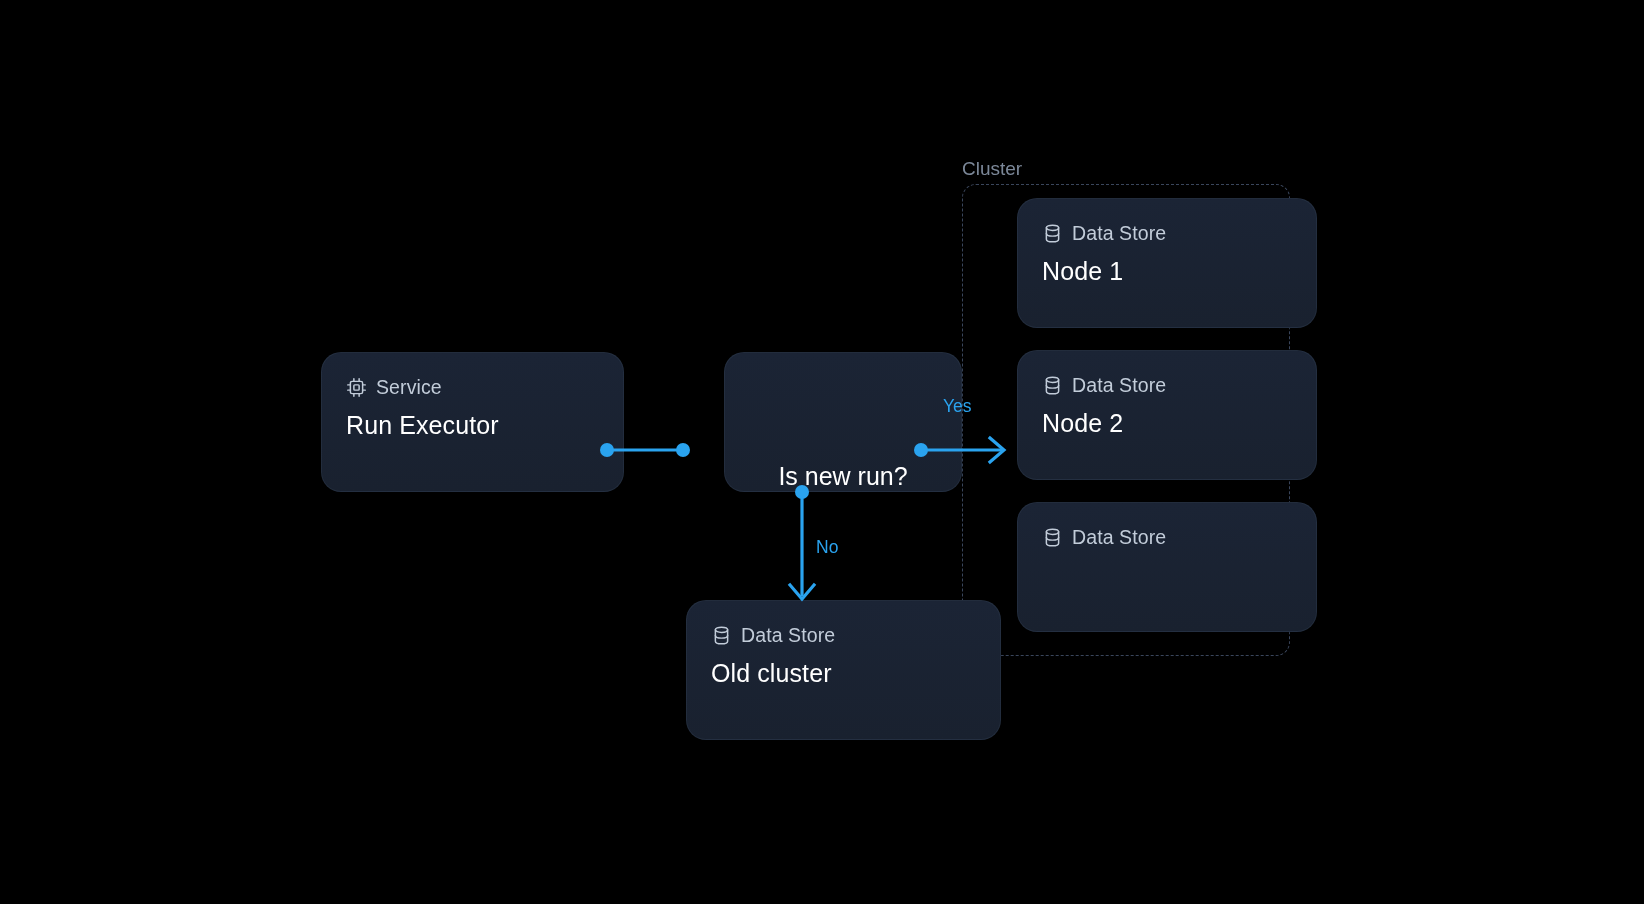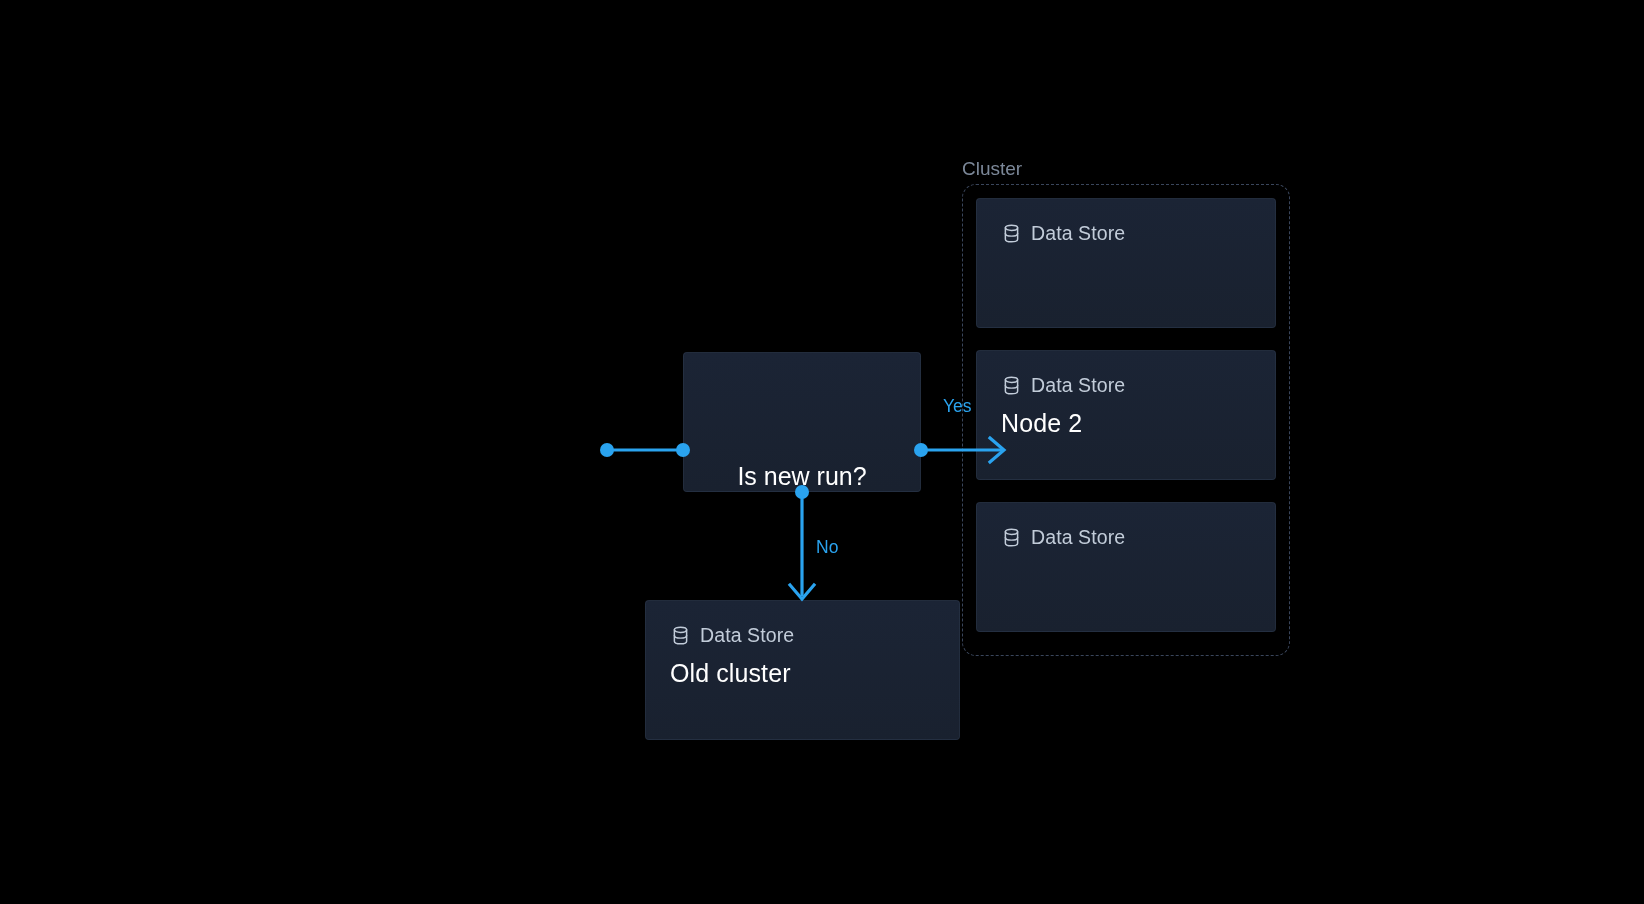--- a/index.html
+++ b/index.html
@@ -18,24 +18,25 @@
     position: relative;
     width: 1644px;
     height: 904px;
     background: #000000;
   }
 
   
   .node {
     position: absolute;
     box-sizing: border-box;
-    border-radius: 4px;
+    border-radius: 20px;
     background: linear-gradient(180deg, #1b2435 0%, #19212f 100%);
     border: 1px solid rgba(120, 145, 180, 0.10);
     box-shadow: 0 1px 2px rgba(0,0,0,0.35);
+    margin-left: 41px;
   }
   .node-inner {
     padding: 22px 24px 0 24px;
   }
   .node-type {
     display: flex;
     align-items: center;
     gap: 9px;
     color: #c2ccd9;
     font-size: 19.5px;
@@ -129,20 +130,21 @@
       <div class="node-type">
         <span>
           <svg width="21" height="21" viewBox="0 0 24 24" fill="none" stroke="#c2ccd9" stroke-width="1.7" stroke-linecap="round" stroke-linejoin="round">
             <ellipse cx="12" cy="5.5" rx="7" ry="3"></ellipse>
             <path d="M5 5.5v13c0 1.66 3.13 3 7 3s7-1.34 7-3v-13"></path>
             <path d="M5 12c0 1.66 3.13 3 7 3s7-1.34 7-3"></path>
           </svg>
         </span>
         <span>Data Store</span>
       </div>
+      <div class="node-title">Node 1</div>
     </div>
   </div>
 
   <div class="node" style="left:976px; top:350px; width:300px; height:130px;">
     <div class="node-inner">
       <div class="node-type">
         <span>
           <svg width="21" height="21" viewBox="0 0 24 24" fill="none" stroke="#c2ccd9" stroke-width="1.7" stroke-linecap="round" stroke-linejoin="round">
             <ellipse cx="12" cy="5.5" rx="7" ry="3"></ellipse>
             <path d="M5 5.5v13c0 1.66 3.13 3 7 3s7-1.34 7-3v-13"></path>
@@ -163,20 +165,35 @@
             <ellipse cx="12" cy="5.5" rx="7" ry="3"></ellipse>
             <path d="M5 5.5v13c0 1.66 3.13 3 7 3s7-1.34 7-3v-13"></path>
             <path d="M5 12c0 1.66 3.13 3 7 3s7-1.34 7-3"></path>
           </svg>
         </span>
         <span>Data Store</span>
       </div>
     </div>
   </div>
 
+  <div class="node" style="left:280px; top:352px; width:303px; height:140px;">
+    <div class="node-inner">
+      <div class="node-type">
+        <span>
+          <svg width="21" height="21" viewBox="0 0 24 24" fill="none" stroke="#c2ccd9" stroke-width="1.7" stroke-linecap="round" stroke-linejoin="round">
+            <rect x="5" y="5" width="14" height="14" rx="2"></rect>
+            <rect x="9" y="9" width="6" height="6" rx="1"></rect>
+            <path d="M9 2v3M15 2v3M9 19v3M15 19v3M2 9h3M2 15h3M19 9h3M19 15h3"></path>
+          </svg>
+        </span>
+        <span>Service</span>
+      </div>
+      <div class="node-title">Run Executor</div>
+    </div>
+  </div>
 
   <div class="node decision" style="left:683px; top:352px; width:238px; height:140px;">
     <div class="decision-label">Is new run?</div>
   </div>
 
   <div class="node" style="left:645px; top:600px; width:315px; height:140px;">
     <div class="node-inner">
       <div class="node-type">
         <span>
           <svg width="21" height="21" viewBox="0 0 24 24" fill="none" stroke="#c2ccd9" stroke-width="1.7" stroke-linecap="round" stroke-linejoin="round">

